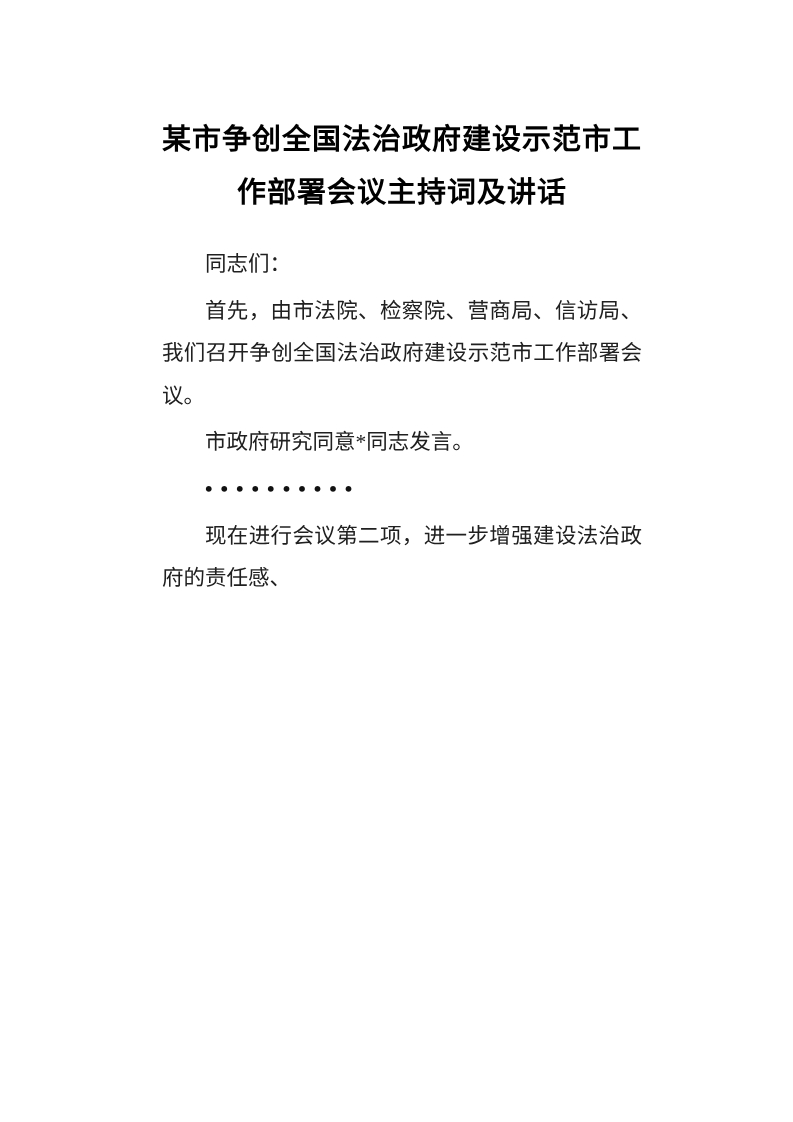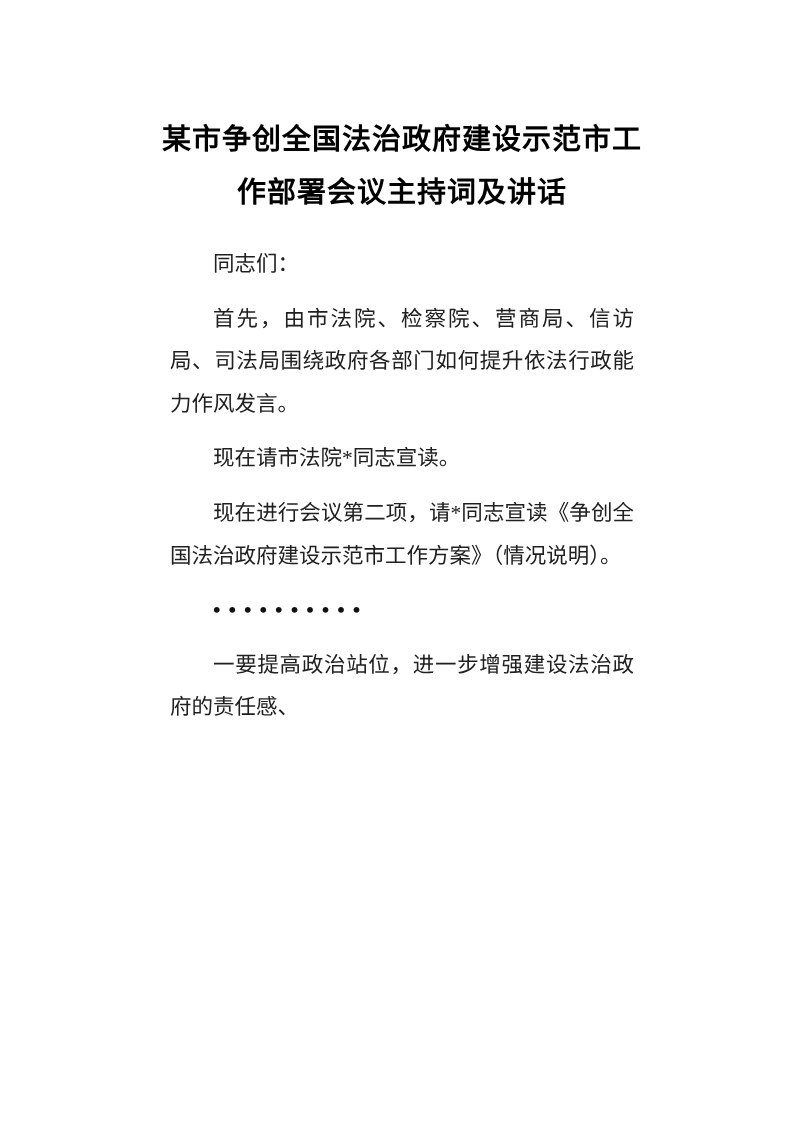--- a/index.html
+++ b/index.html
@@ -26,21 +26,21 @@
     font-weight: 700;
     line-height: 53px;
     letter-spacing: 1px;
     text-align: center;
     color: #000000;
   }
   .doc-body {
     margin-top: 24px;
   }
   .doc-body p {
-    margin: 12px;
+    margin: 4px;
     font-size: 21.5px;
     line-height: 42.6px;
     text-indent: 2em;
     text-align: justify;
     text-justify: inter-ideograph;
     word-break: break-all;
     color: #202020;
   }
   .doc-body p.dots {
     text-align: left;
@@ -50,19 +50,18 @@
   }
 </style>
 </head>
 <body>
 
 <div class="page">
   <h1 class="doc-title">某市争创全国法治政府建设示范市工作部署会议主持词及讲话</h1>
 
   <div class="doc-body">
     <p>同志们：</p>
-    <p>首先，由市法院、检察院、营商局、信访局、司法局围绕政府各部门如何提升依法行政能力作风发言。</p>
-    <p>现在请市法院*同志宣读。</p>
-    <p>现在进行会议第二项，请*同志宣读《争创全国法治政府建设示范市工作方案》（情况说明）。</p>
+    <p>首先，由市法院、检察院、营商局、信访局、我们召开争创全国法治政府建设示范市工作部署会议。</p>
+    <p>市政府研究同意*同志发言。</p>
     <p class="dots">••••••••••</p>
-    <p>一要提高政治站位，进一步增强建设法治政府的责任感、</p>
+    <p>现在进行会议第二项，进一步增强建设法治政府的责任感、</p>
   </div>
 </div>
 
 </body></html>

